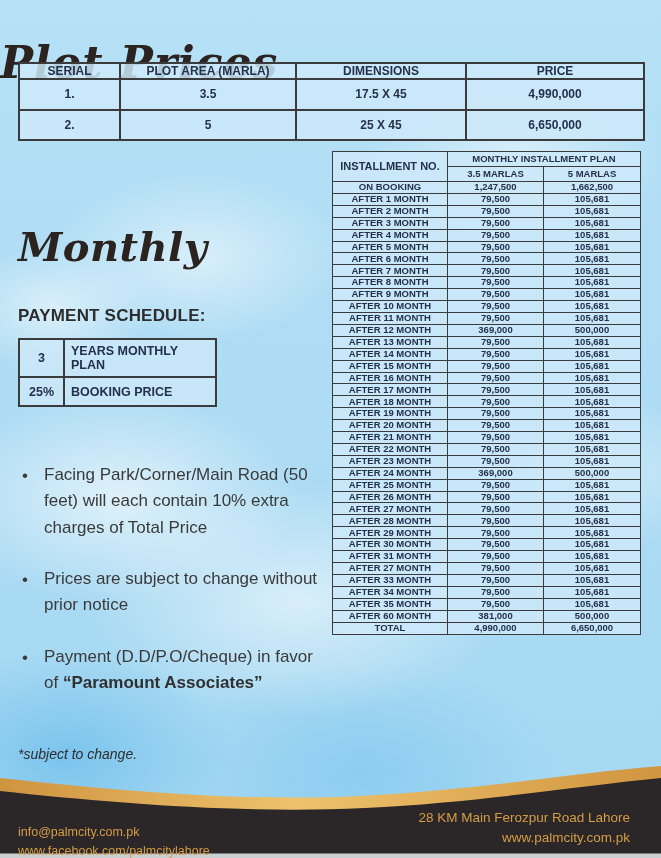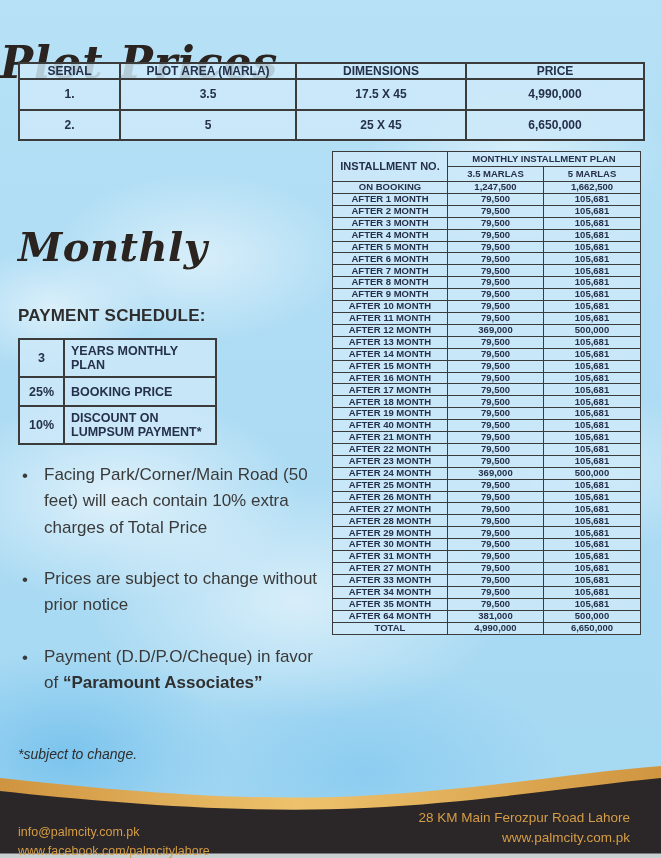--- a/index.html
+++ b/index.html
@@ -133,24 +133,20 @@
       </colgroup>
     <tbody>
         <tr>
           <td>3</td>
           <td>YEARS MONTHLY PLAN</td>
         </tr>
         <tr>
           <td>25%</td>
           <td>BOOKING PRICE</td>
         </tr>
-        <tr>
-          <td>10%</td>
-          <td>DISCOUNT ON LUMPSUM PAYMENT*</td>
-        </tr>
       </tbody>
   </table>
 
   <ul class="notes">
       <li><span class="dot">•</span><span>Facing Park/Corner/Main Road (50 feet) will each contain 10% extra charges of Total Price</span></li>
       <li><span class="dot">•</span><span>Prices are subject to change without prior notice</span></li>
       <li><span class="dot">•</span><span>Payment (D.D/P.O/Cheque) in favor of </span><strong>“Paramount Associates”</strong></li>
     </ul>
 
   <div class="footnote">*subject to change.</div>
@@ -266,21 +262,21 @@
           <td>AFTER 18 MONTH</td>
           <td>79,500</td>
           <td>105,681</td>
         </tr>
         <tr>
           <td>AFTER 19 MONTH</td>
           <td>79,500</td>
           <td>105,681</td>
         </tr>
         <tr>
-          <td>AFTER 40 MONTH</td>
+          <td>AFTER 20 MONTH</td>
           <td>79,500</td>
           <td>105,681</td>
         </tr>
         <tr>
           <td>AFTER 21 MONTH</td>
           <td>79,500</td>
           <td>105,681</td>
         </tr>
         <tr>
           <td>AFTER 22 MONTH</td>
@@ -346,21 +342,21 @@
           <td>AFTER 34 MONTH</td>
           <td>79,500</td>
           <td>105,681</td>
         </tr>
         <tr>
           <td>AFTER 35 MONTH</td>
           <td>79,500</td>
           <td>105,681</td>
         </tr>
         <tr>
-          <td>AFTER 64 MONTH</td>
+          <td>AFTER 60 MONTH</td>
           <td>381,000</td>
           <td>500,000</td>
         </tr>
         <tr>
           <td>TOTAL</td>
           <td>4,990,000</td>
           <td>6,650,000</td>
         </tr>
       </tbody>
   </table>

